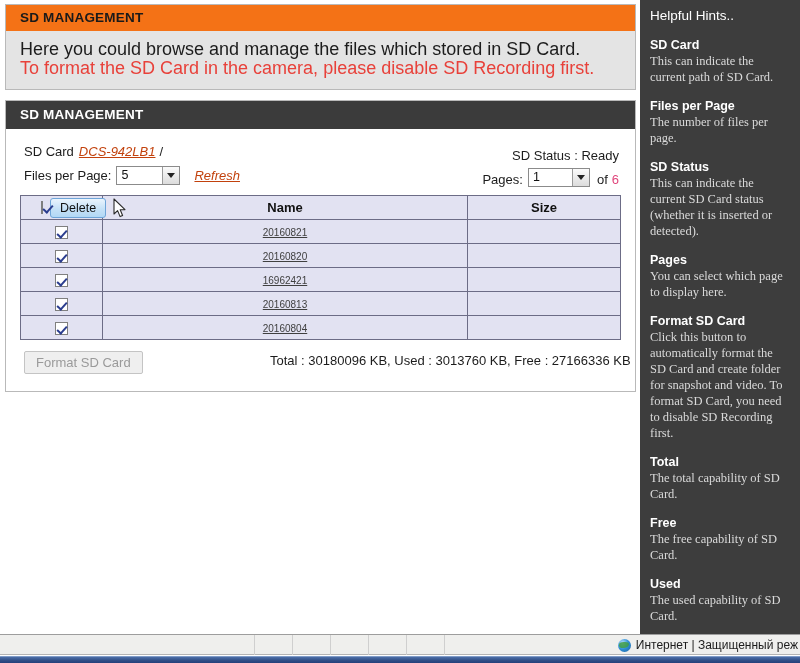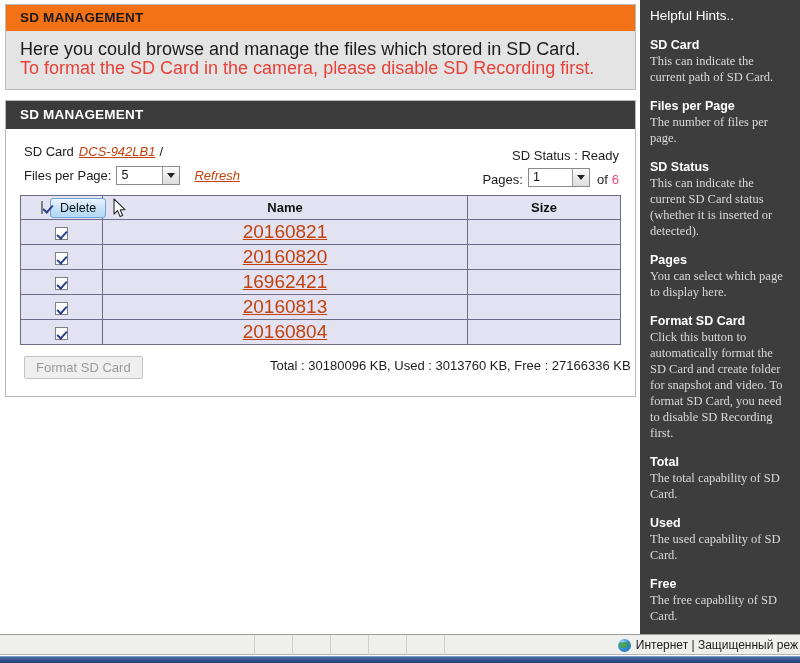--- a/index.html
+++ b/index.html
@@ -130,21 +130,21 @@
     height: 24px;
     font-size: 13px;
     color: #111;
   }
   table.sdtbl th { font-weight: bold; text-align: center; }
   .col-check { width: 82px; }
   .col-name  { width: 365px; }
   .col-size  { width: auto; }
   td.c-check, th.c-check { text-align: center; }
   td.c-name { text-align: center; }
-  td.c-name a { color: #c2410c; font-size: 19px; }
+  td.c-name a { color: #404040; font-size: 10px; }
 
   
   .cb {
     display: inline-block;
     width: 13px; height: 13px;
     border: 1px solid #7f7f7f;
     background: #ffffff;
     position: relative;
     vertical-align: middle;
   }
@@ -439,26 +439,26 @@
     </div>
     <div class="hint">
       <div class="hint-h">Format SD Card</div>
       <div class="hint-p">Click this button to automatically format the SD Card and create folder for snapshot and video. To format SD Card, you need to disable SD Recording first.</div>
     </div>
     <div class="hint">
       <div class="hint-h">Total</div>
       <div class="hint-p">The total capability of SD Card.</div>
     </div>
     <div class="hint">
+      <div class="hint-h">Free</div>
+      <div class="hint-p">The free capability of SD Card.</div>
+    </div>
+    <div class="hint">
       <div class="hint-h">Used</div>
       <div class="hint-p">The used capability of SD Card.</div>
-    </div>
-    <div class="hint">
-      <div class="hint-h">Free</div>
-      <div class="hint-p">The free capability of SD Card.</div>
     </div>
   </div>
 
   <div id="statusbar">
     <div class="sb-cells">
       <div class="sb-cell"></div>
       <div class="sb-cell"></div>
       <div class="sb-cell"></div>
       <div class="sb-cell"></div>
       <div class="sb-cell"></div>

